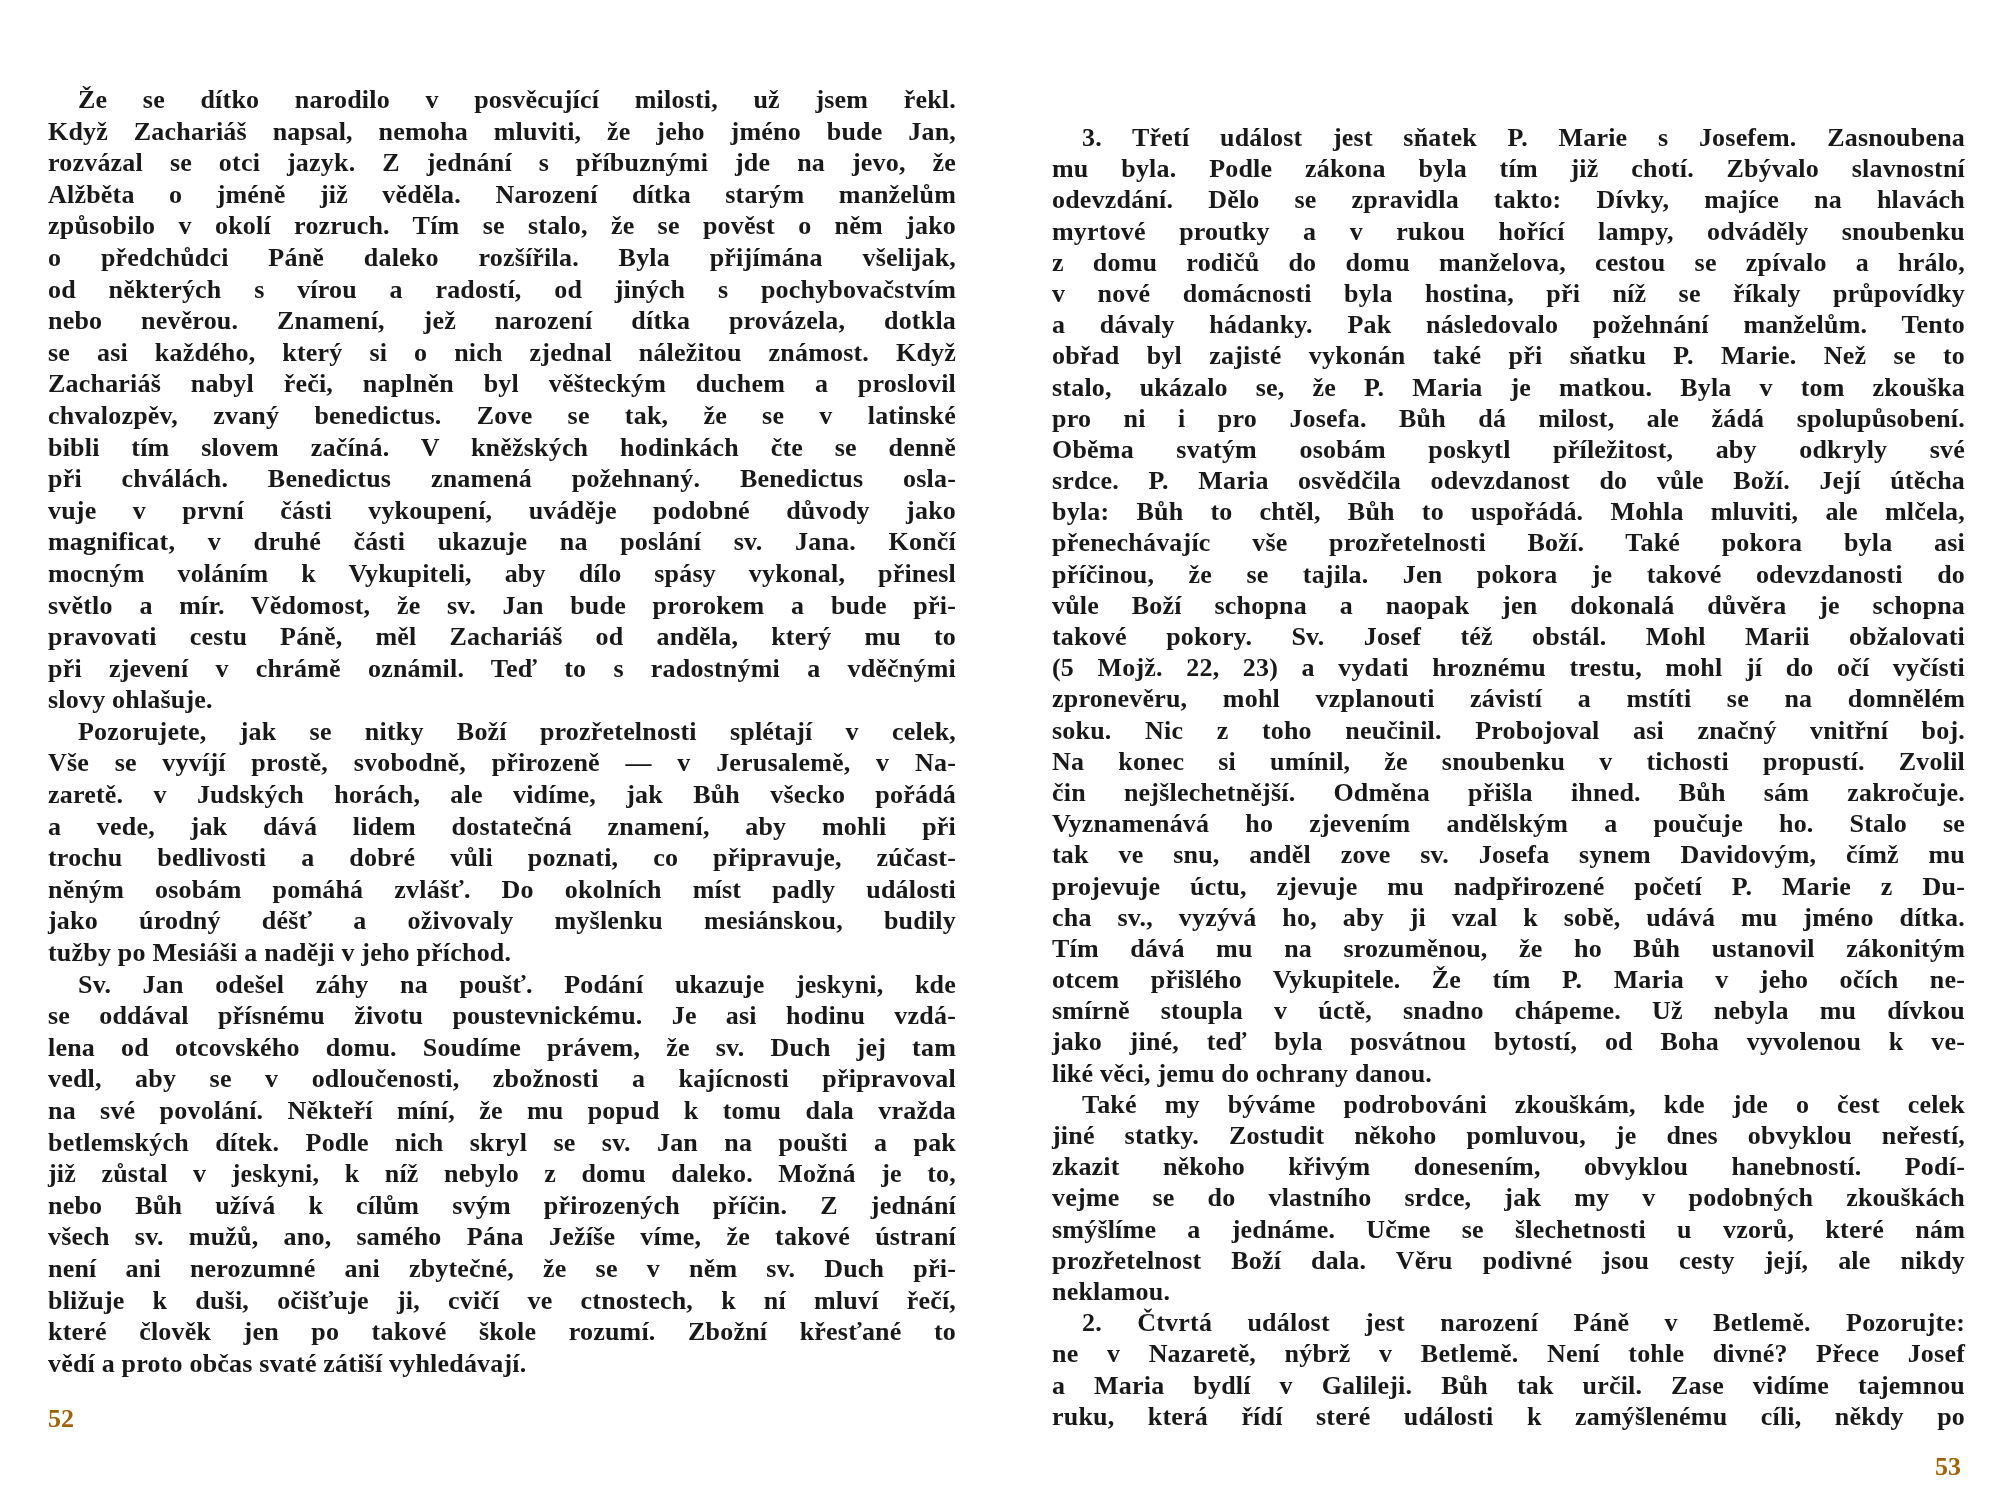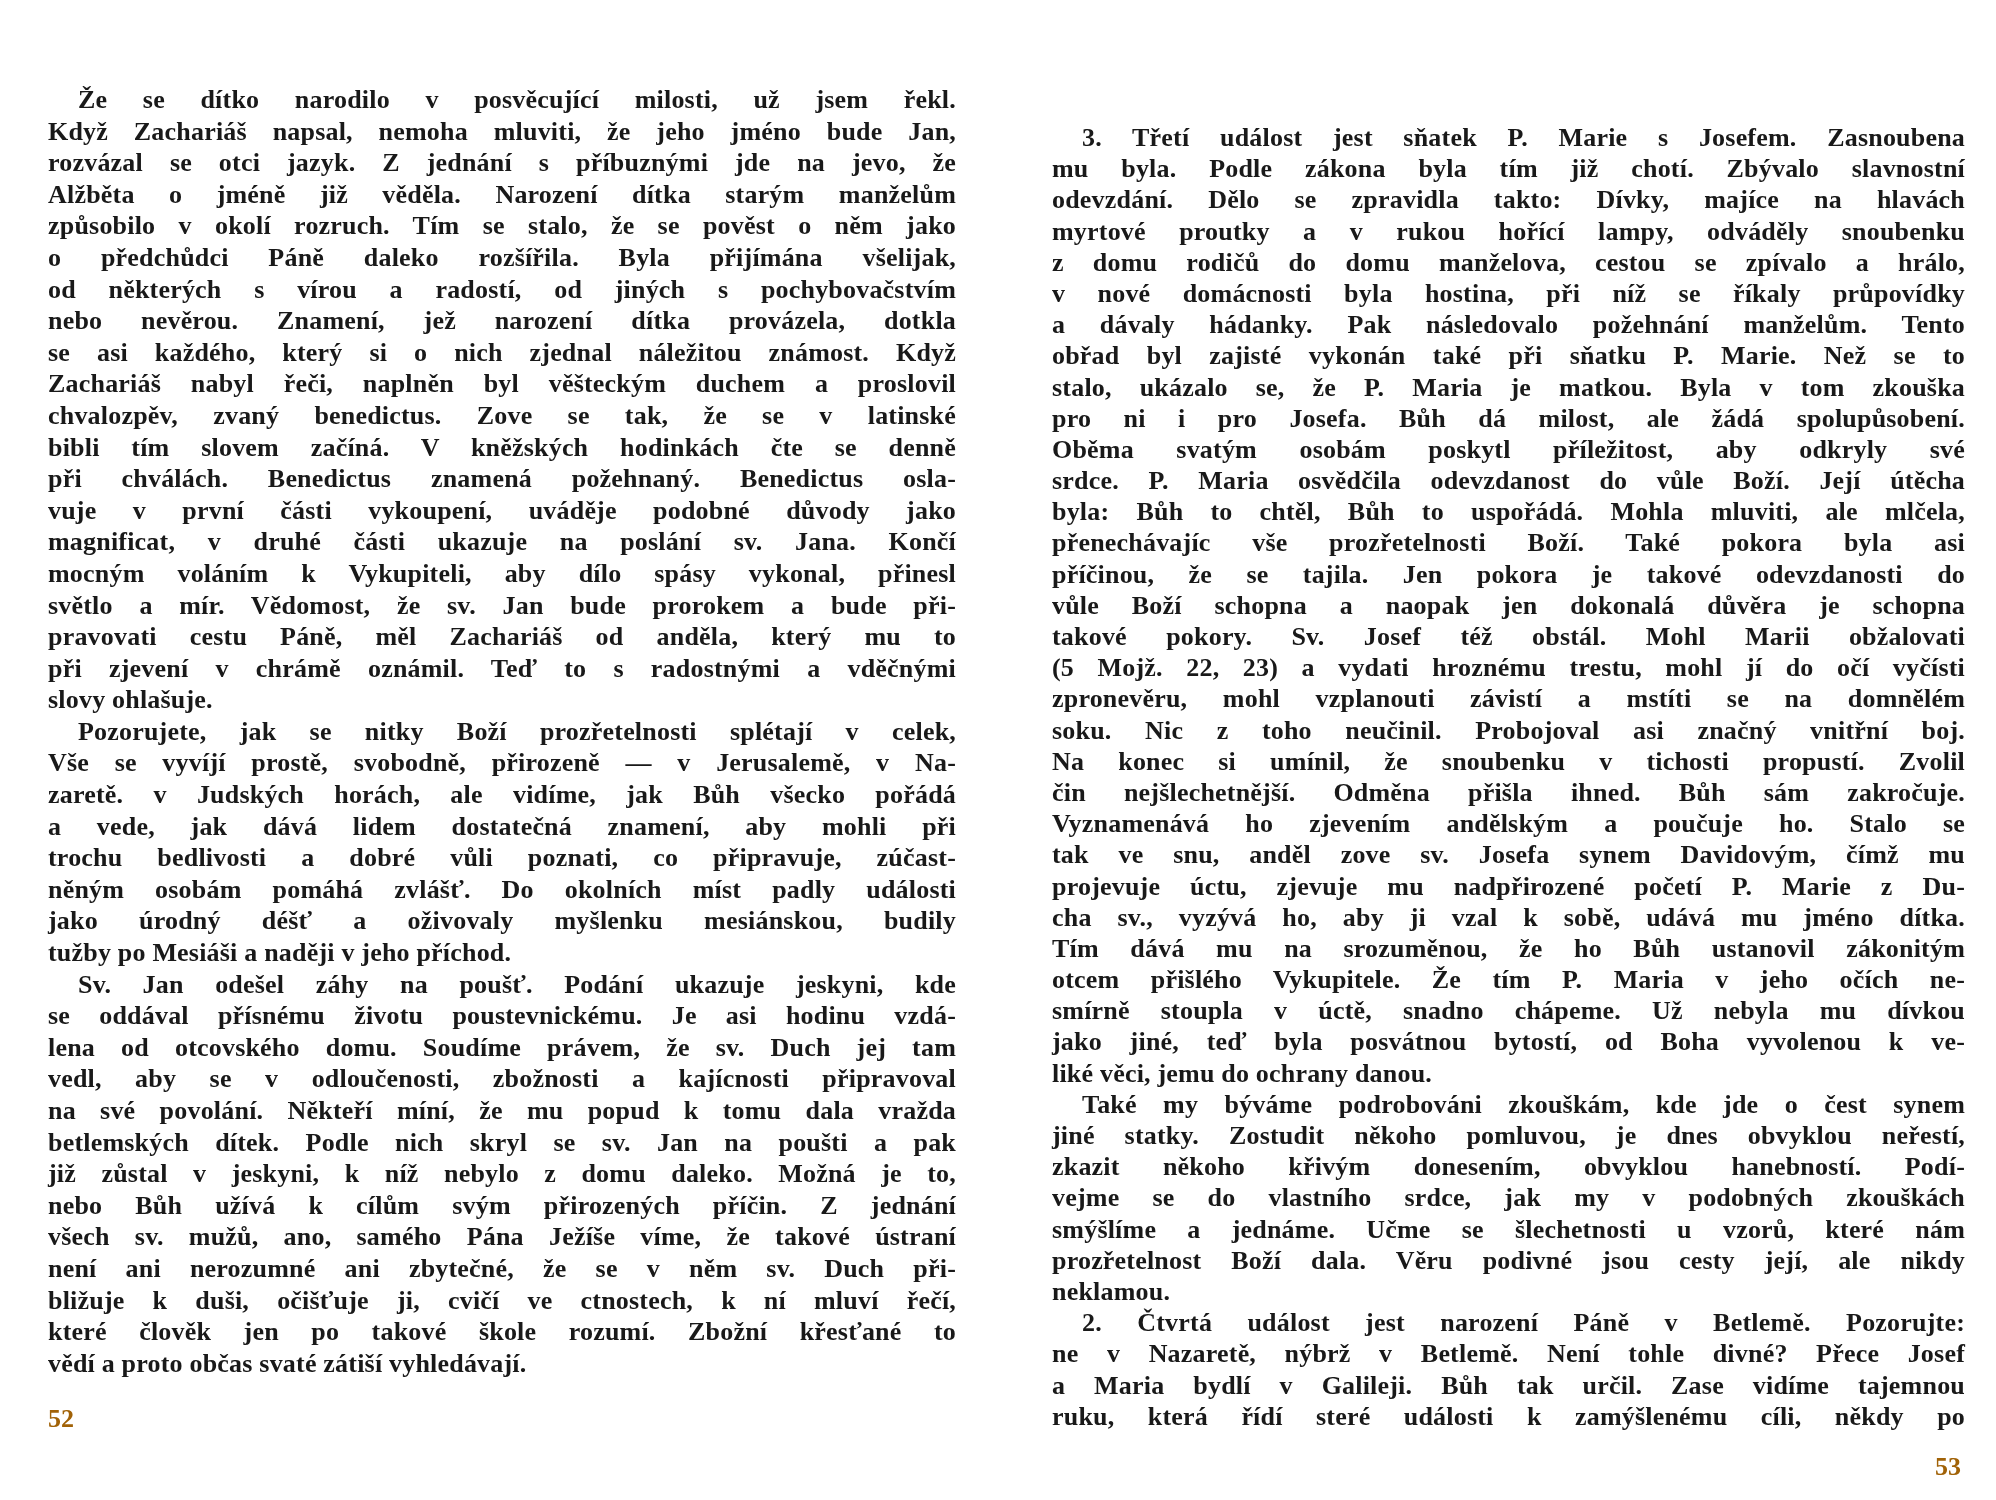--- a/index.html
+++ b/index.html
@@ -135,21 +135,21 @@
           <div class="line">tak ve snu, anděl zove sv. Josefa synem Davidovým, čímž mu</div>
           <div class="line">projevuje úctu, zjevuje mu nadpřirozené početí P. Marie z Du-</div>
           <div class="line">cha sv., vyzývá ho, aby ji vzal k sobě, udává mu jméno dítka.</div>
           <div class="line">Tím dává mu na srozuměnou, že ho Bůh ustanovil zákonitým</div>
           <div class="line">otcem přišlého Vykupitele. Že tím P. Maria v jeho očích ne-</div>
           <div class="line">smírně stoupla v úctě, snadno chápeme. Už nebyla mu dívkou</div>
           <div class="line">jako jiné, teď byla posvátnou bytostí, od Boha vyvolenou k ve-</div>
           <div class="line last">liké věci, jemu do ochrany danou.</div>
         </div>
         <div class="para">
-          <div class="line first">Také my býváme podrobováni zkouškám, kde jde o čest synem</div>
+          <div class="line first">Také my býváme podrobováni zkouškám, kde jde o čest celek</div>
           <div class="line">jiné statky. Zostudit někoho pomluvou, je dnes obvyklou neřestí,</div>
           <div class="line">zkazit někoho křivým donesením, obvyklou hanebností. Podí-</div>
           <div class="line">vejme se do vlastního srdce, jak my v podobných zkouškách</div>
           <div class="line">smýšlíme a jednáme. Učme se šlechetnosti u vzorů, které nám</div>
           <div class="line">prozřetelnost Boží dala. Věru podivné jsou cesty její, ale nikdy</div>
           <div class="line last">neklamou.</div>
         </div>
         <div class="para">
           <div class="line first">2. Čtvrtá událost jest narození Páně v Betlemě. Pozorujte:</div>
           <div class="line">ne v Nazaretě, nýbrž v Betlemě. Není tohle divné? Přece Josef</div>

